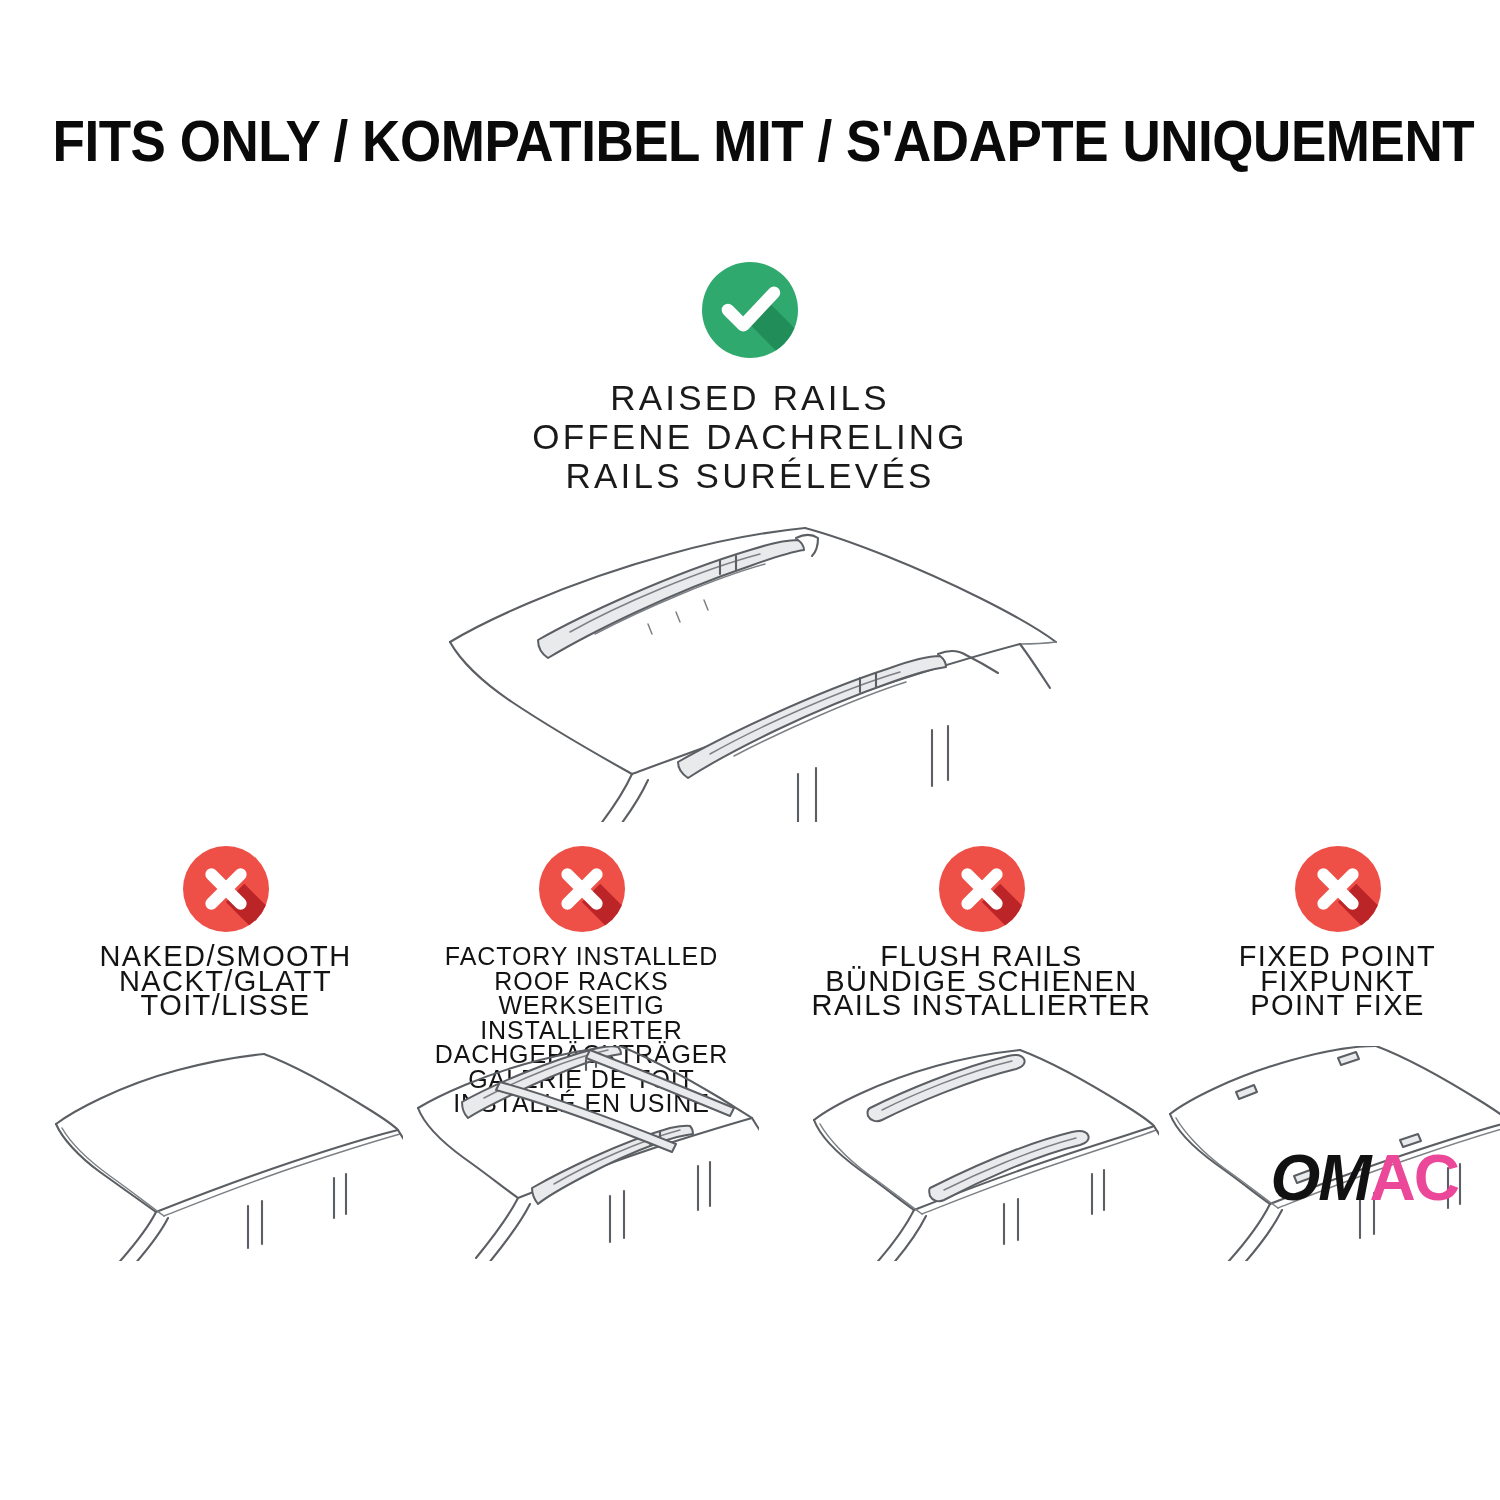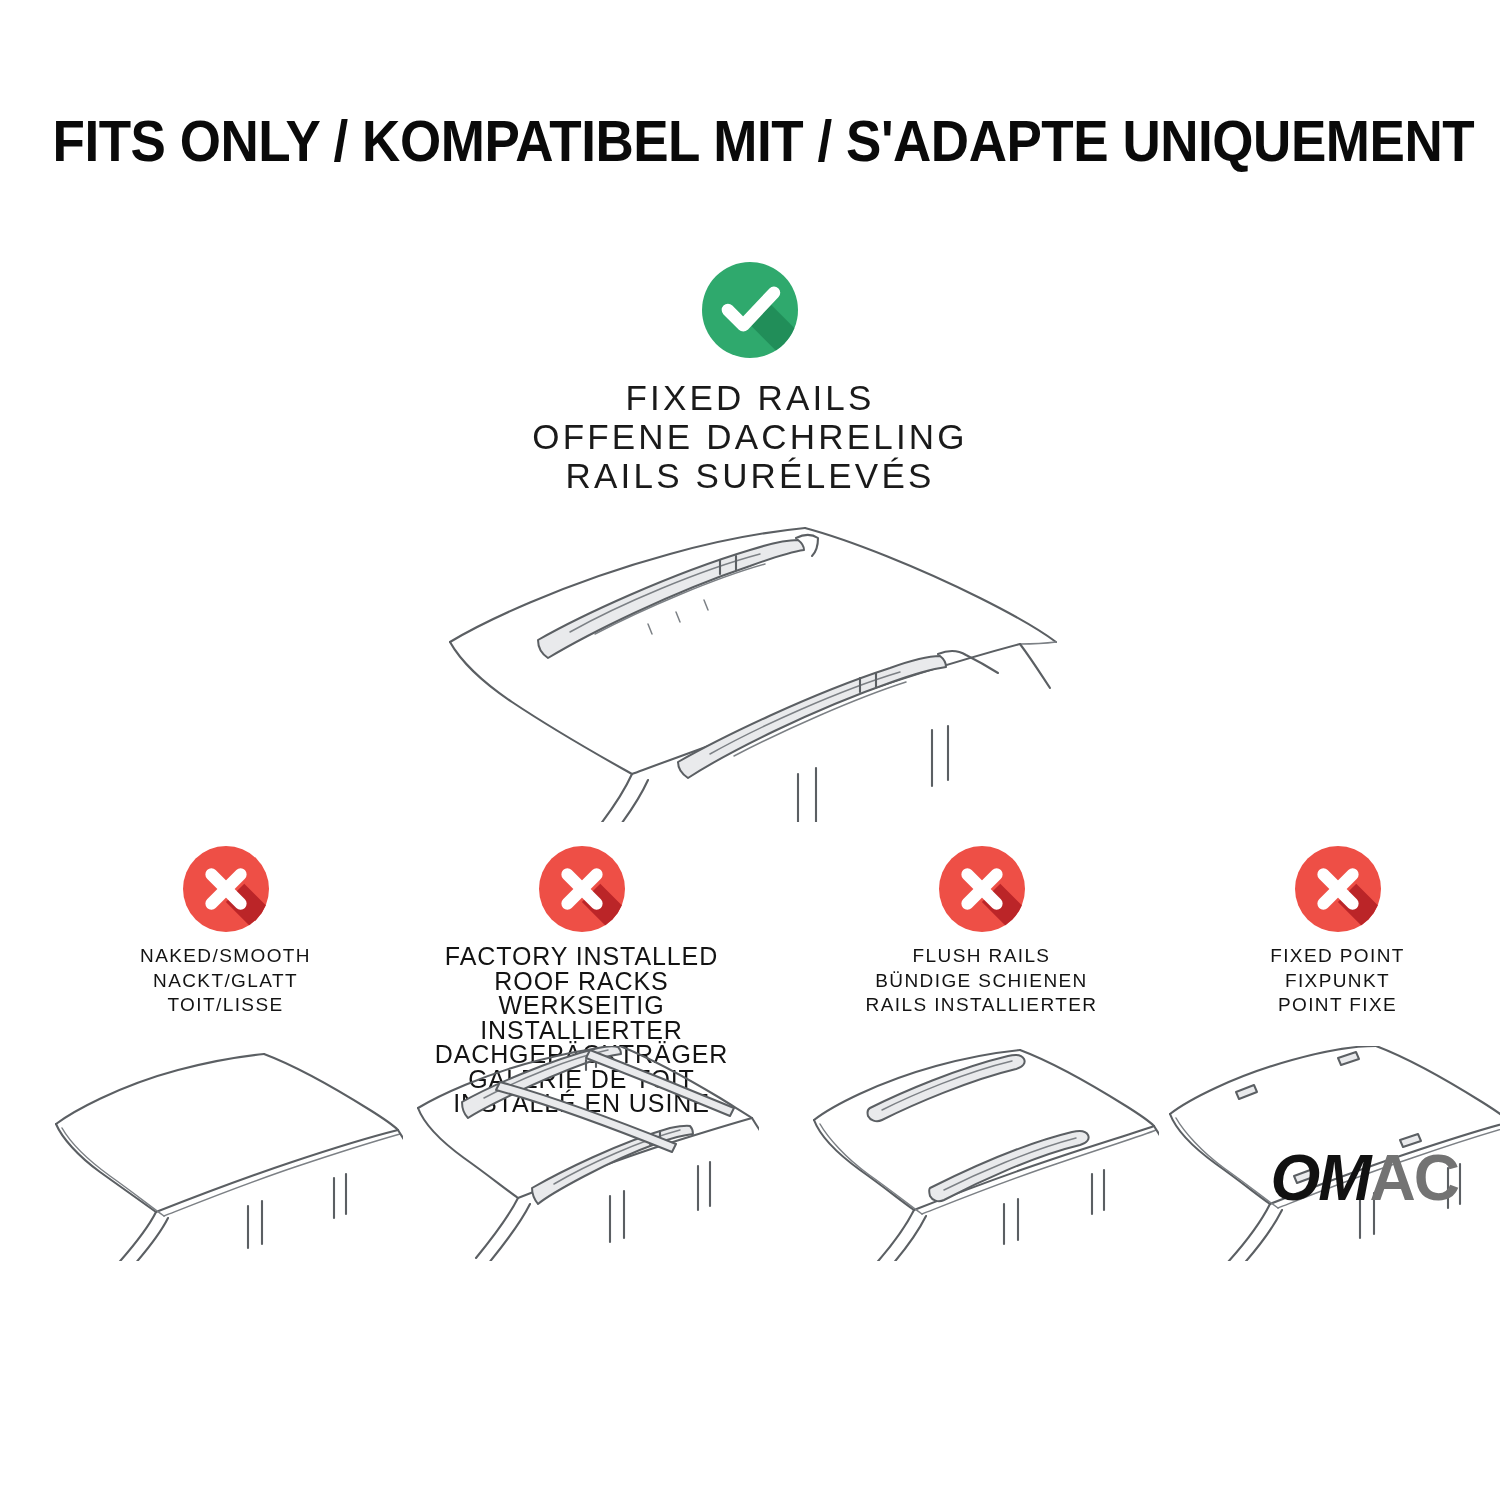--- a/index.html
+++ b/index.html
@@ -75,21 +75,21 @@
   .col-4{left:1160px;}
 
   .col .badge{
     width:86px;height:86px;
     left:50%;margin-left:-43px;top:0;
   }
   .col-label{
     position:absolute;
     left:0;right:0;top:98px;
     text-align:center;
-    font-size:19px;
+    font-size:29px;
     line-height:24.5px;
     letter-spacing:1.4px;
     font-weight:400;
     color:#131313;
     white-space:pre-line;
   }
   .col-art{
     position:absolute;
     left:0;top:200px;
     width:355px;height:215px;
@@ -105,37 +105,37 @@
   .logo{
     position:absolute;
     right:42px;bottom:38px;
     font-size:64px;
     font-weight:700;
     letter-spacing:-2px;
     line-height:64px;
     font-family:"Liberation Sans","DejaVu Sans",sans-serif;
   }
   .logo .om{color:#111111;font-style:italic;}
-  .logo .ac{color:#737373;}
+  .logo .ac{color:#ec4899;}
 </style>
 </head>
 <body>
 
 <div class="page">
 
   <div class="title">FITS ONLY / KOMPATIBEL MIT / S'ADAPTE UNIQUEMENT</div>
 
   <div class="badge badge-green hero-badge">
     <div class="shadow"></div>
     <svg viewBox="0 0 100 100">
       <path d="M27 50 L43 66 L75 32" fill="none" stroke="#ffffff" stroke-width="13" stroke-linecap="round" stroke-linejoin="round"></path>
     </svg>
   </div>
 
-  <div class="hero-text">FIXED RAILS
+  <div class="hero-text">RAISED RAILS
 OFFENE DACHRELING
 RAILS SURÉLEVÉS</div>
 
   <svg class="hero-art" viewBox="0 0 660 310">
 
     <path class="ln" d="M30 130 C60 112 140 72 250 42 C300 28 345 20 385 16"></path>
     <path class="ln" d="M385 16 C430 28 500 56 560 86 C596 104 620 118 636 130"></path>
     <path class="ln" d="M30 130 C40 148 62 170 92 190 C140 222 180 244 212 262"></path>
     <path class="ln" d="M212 262 C250 248 320 222 390 198 C470 170 540 148 600 132"></path>
     <path class="ln-thin" d="M600 132 C616 132 628 131 636 130"></path>

